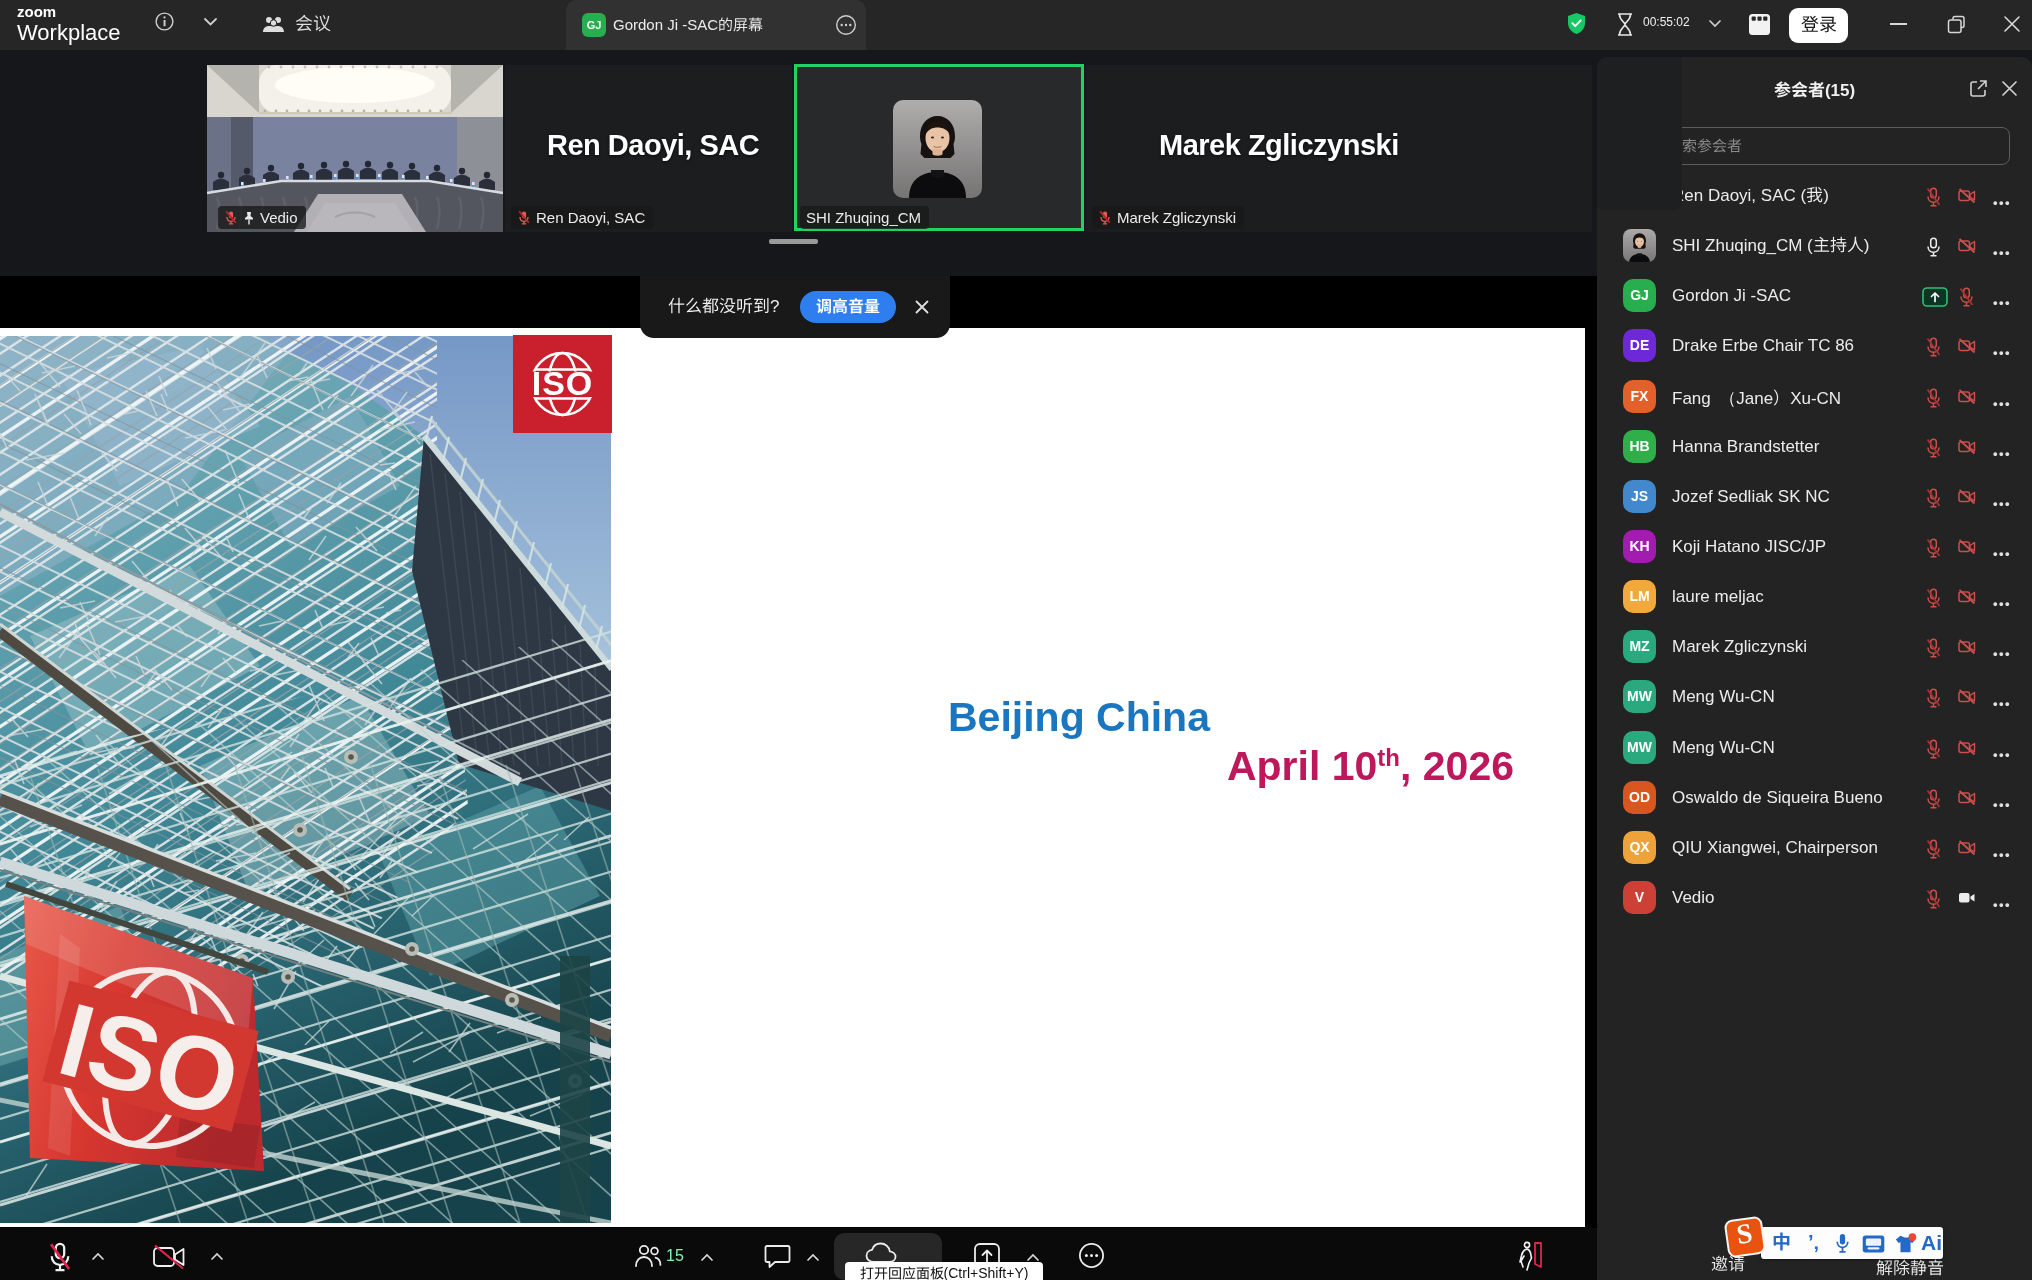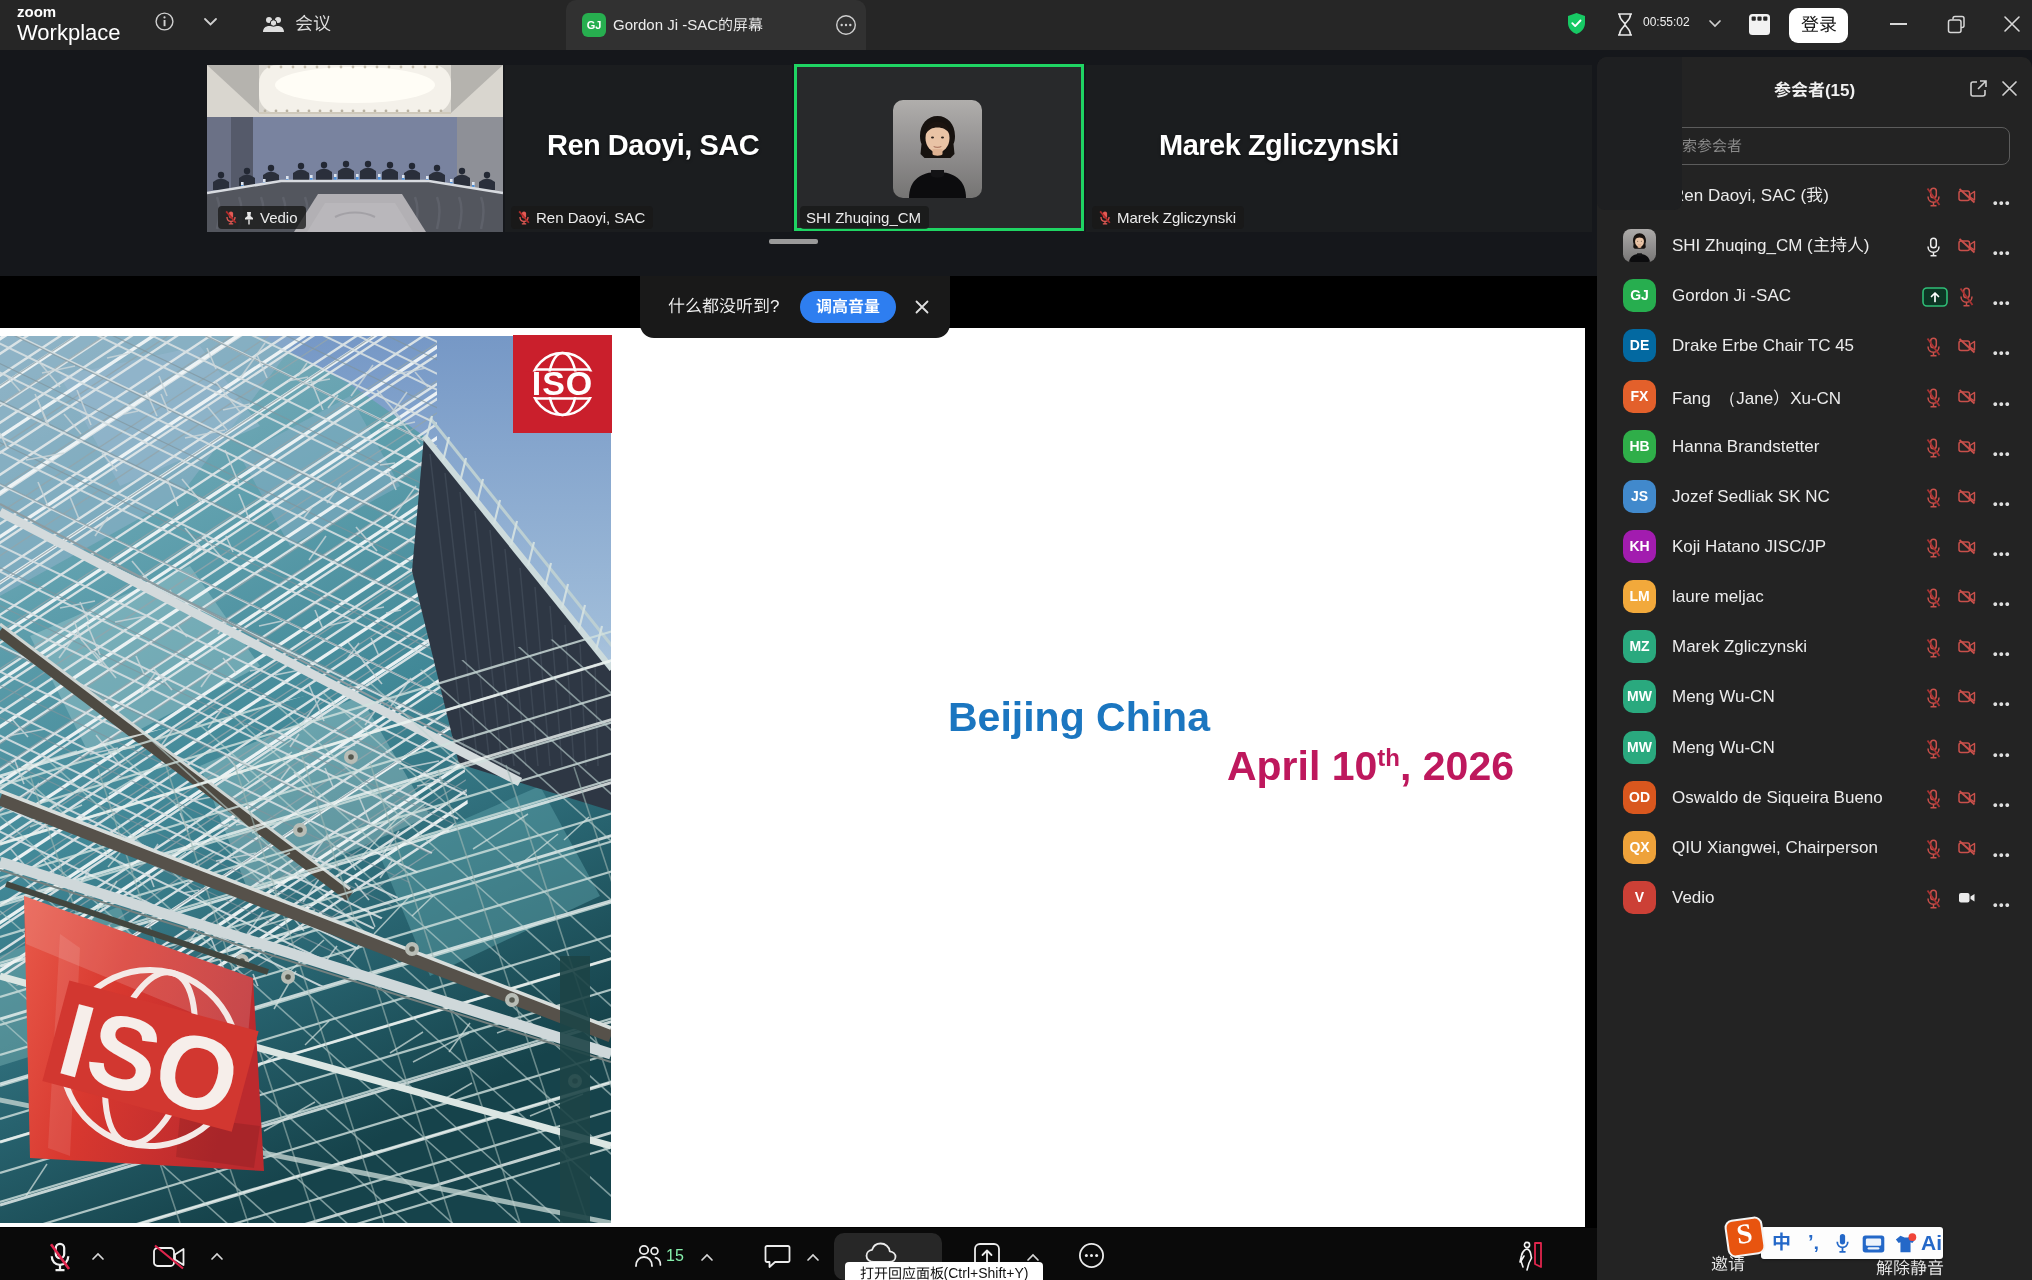--- a/index.html
+++ b/index.html
@@ -984,22 +984,22 @@
           </svg></div>
         <div class="pico" style="left:361px"><svg width="17" height="20" viewBox="0 0 17 20" style="flex:none">
             <rect x="5.7" y="1.2" width="5.6" height="9.6" rx="2.8" fill="none" stroke="#c9504b" stroke-width="1.5"></rect>
             <path d="M3 9.5c0 3.4 2.3 5.7 5.5 5.7s5.5-2.3 5.5-5.7" fill="none" stroke="#c9504b" stroke-width="1.5"></path>
             <path d="M8.5 15.4v3M5.5 18.7h6" stroke="#c9504b" stroke-width="1.5"></path>
             <path d="M2.5 1.5l12 16.5" stroke="#a83232" stroke-width="1.8"></path>
           </svg></div>
         <div class="dots3" style="left:396px">•••</div>
       </div>
 <div class="prow" style="top:264px">
-        <div class="pav" style="background:#0369a1">DE</div>
-        <div class="pname"><span>Drake Erbe Chair TC 45</span></div>
+        <div class="pav" style="background:#6d28d9">DE</div>
+        <div class="pname"><span>Drake Erbe Chair TC 86</span></div>
         <div class="pico" style="left:328px"><svg width="17" height="20" viewBox="0 0 17 20" style="flex:none">
             <rect x="5.7" y="1.2" width="5.6" height="9.6" rx="2.8" fill="none" stroke="#c9504b" stroke-width="1.5"></rect>
             <path d="M3 9.5c0 3.4 2.3 5.7 5.5 5.7s5.5-2.3 5.5-5.7" fill="none" stroke="#c9504b" stroke-width="1.5"></path>
             <path d="M8.5 15.4v3M5.5 18.7h6" stroke="#c9504b" stroke-width="1.5"></path>
             <path d="M2.5 1.5l12 16.5" stroke="#a83232" stroke-width="1.8"></path>
           </svg></div>
         <div class="pico" style="left:361px"><svg width="18" height="17" viewBox="0 0 18 17" style="flex:none">
             <rect x="1" y="4" width="10.5" height="9.5" rx="2" fill="none" stroke="#c9504b" stroke-width="1.5"></rect>
             <path d="M12 7.5l4.5-3v8.5l-4.5-3z" fill="none" stroke="#c9504b" stroke-width="1.4" stroke-linejoin="round"></path>
             <path d="M1.5 2l15 13.5" stroke="#c9504b" stroke-width="1.8"></path>

